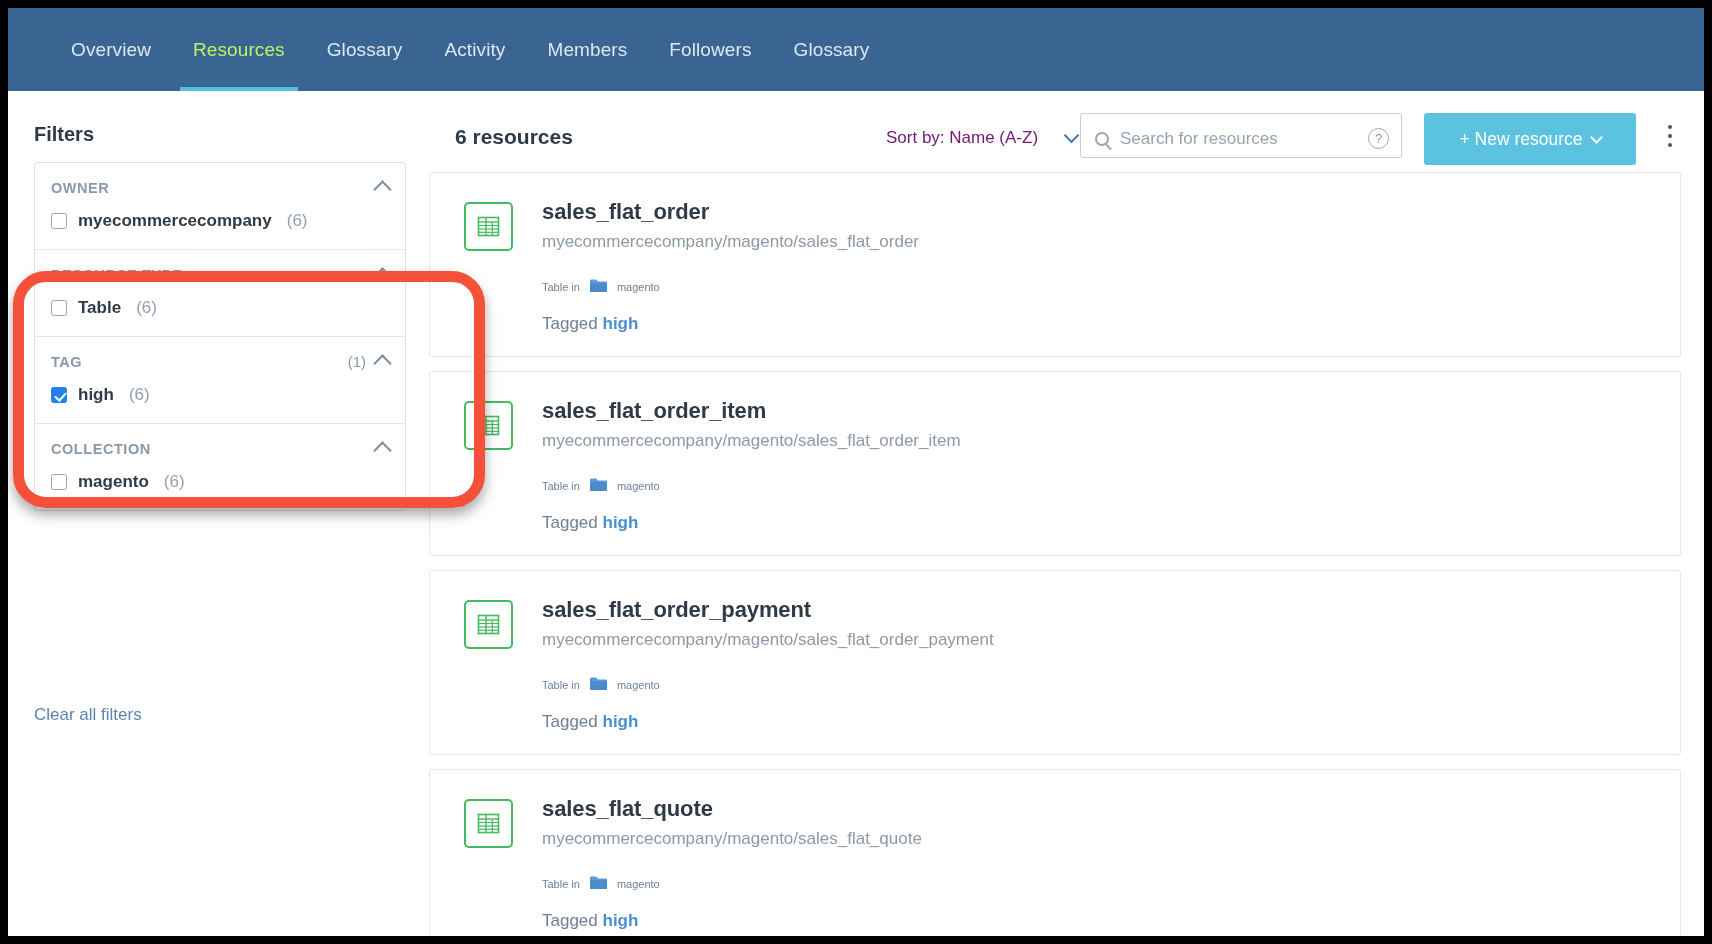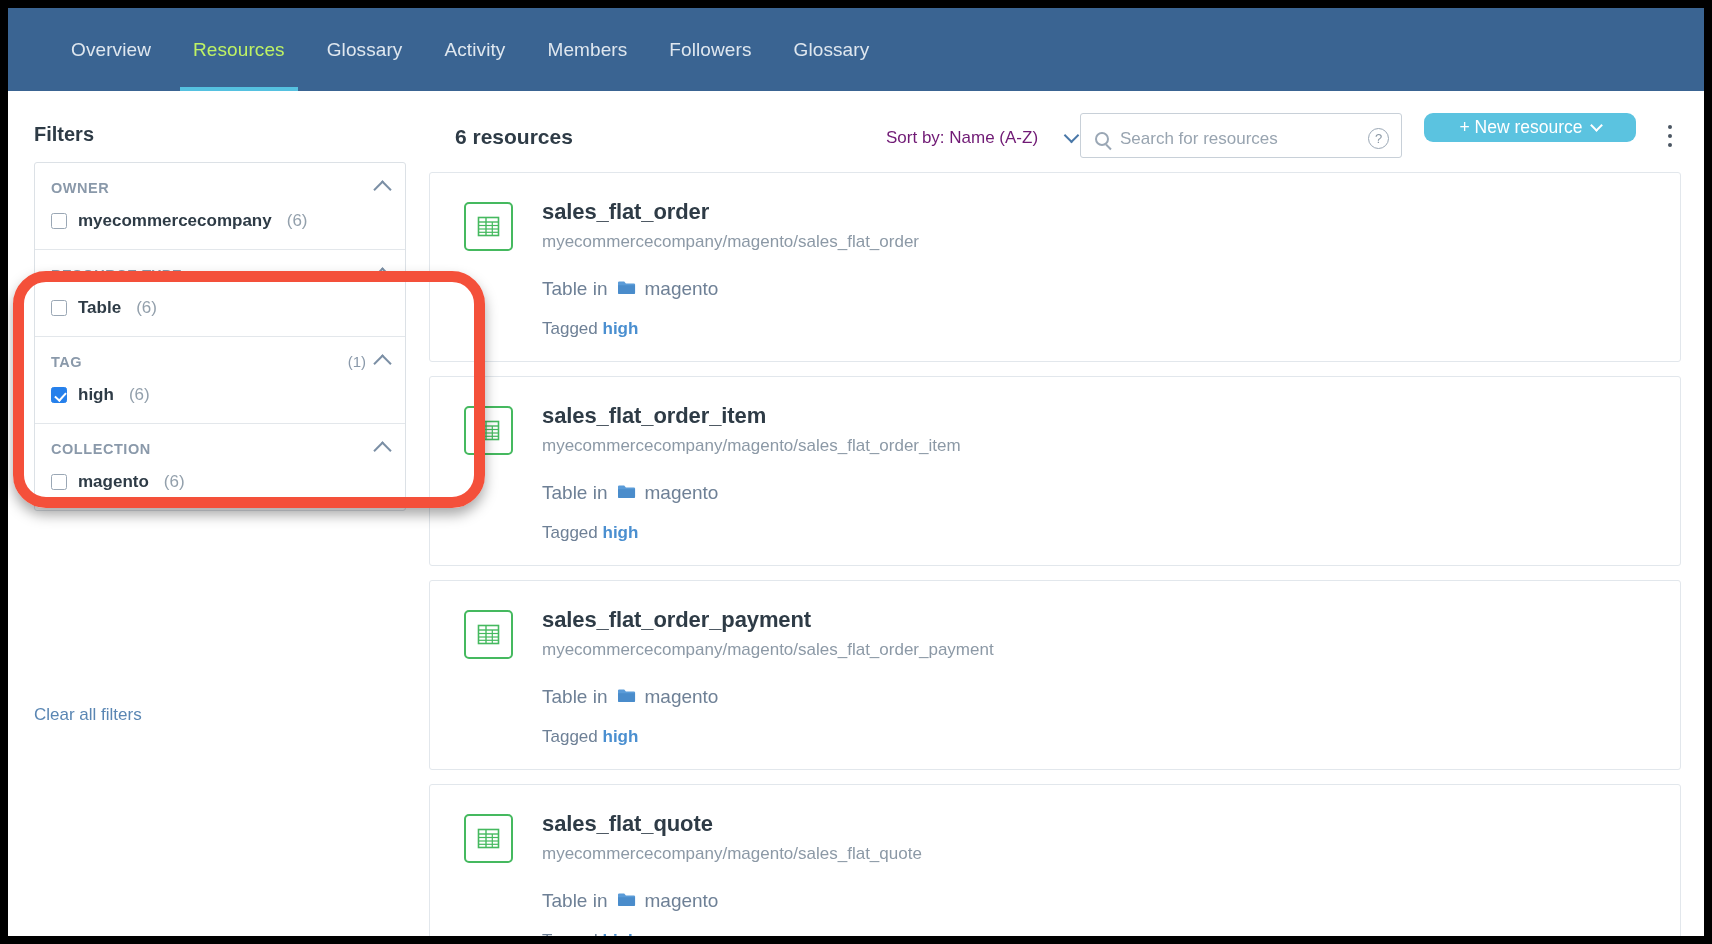--- a/index.html
+++ b/index.html
@@ -223,23 +223,23 @@
     border-radius: 50%;
     color: #8a97a4;
     font-size: 13px;
     display: flex; align-items: center; justify-content: center;
     flex: 0 0 auto;
     cursor: pointer;
   }
   #new-resource {
     position: absolute;
     left: 996px; top: 0;
-    width: 212px; height: 29px;
+    width: 212px; height: 52px;
     background: #5bc3e0;
-    border-radius: 9px;
+    border-radius: 3px;
     color: #ffffff;
     font-size: 17.5px;
     display: flex; align-items: center; justify-content: center;
     gap: 9px;
     cursor: pointer;
   }
   .chev-down-white {
     width: 9px; height: 9px;
     border-right: 2.2px solid #fff;
     border-bottom: 2.2px solid #fff;
@@ -291,21 +291,21 @@
     font-weight: bold;
     color: #2e3b46;
     letter-spacing: -.1px;
   }
   .card-path {
     font-size: 17px;
     color: #8c99a6;
     margin-top: 7px;
   }
   .card-meta {
-    font-size: 19px;
+    font-size: 11px;
     color: #6e8096;
     margin-top: 26px;
     display: flex; align-items: center; gap: 8px;
   }
   .card-tagged {
     font-size: 17px;
     color: #6e8096;
     margin-top: 19px;
   }
   .card-tagged b { color: #4a8fd0; font-weight: bold; }

